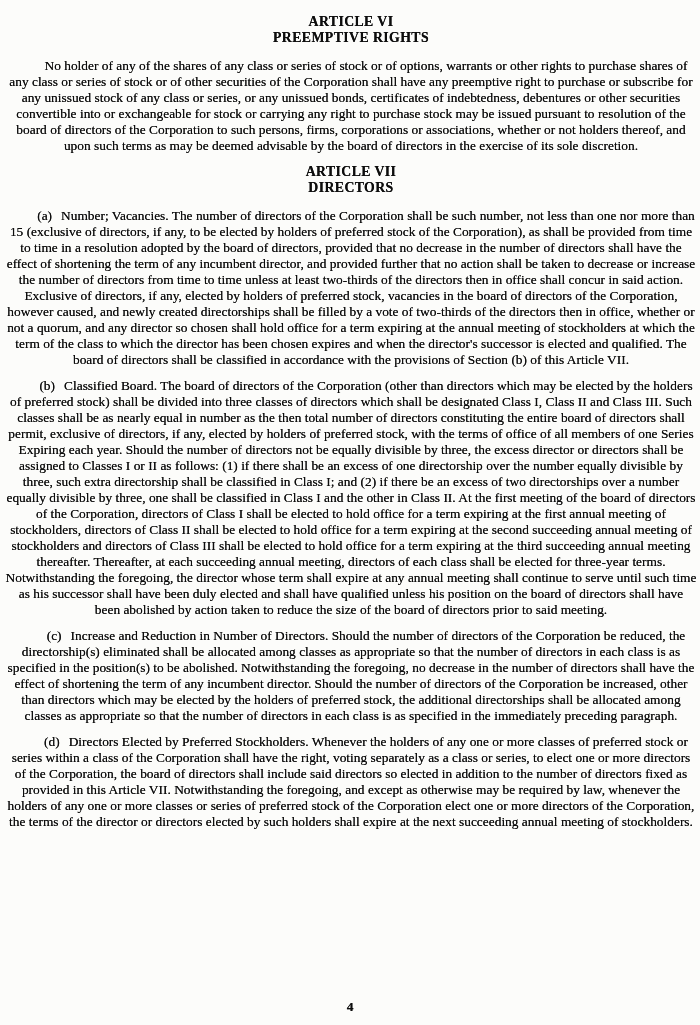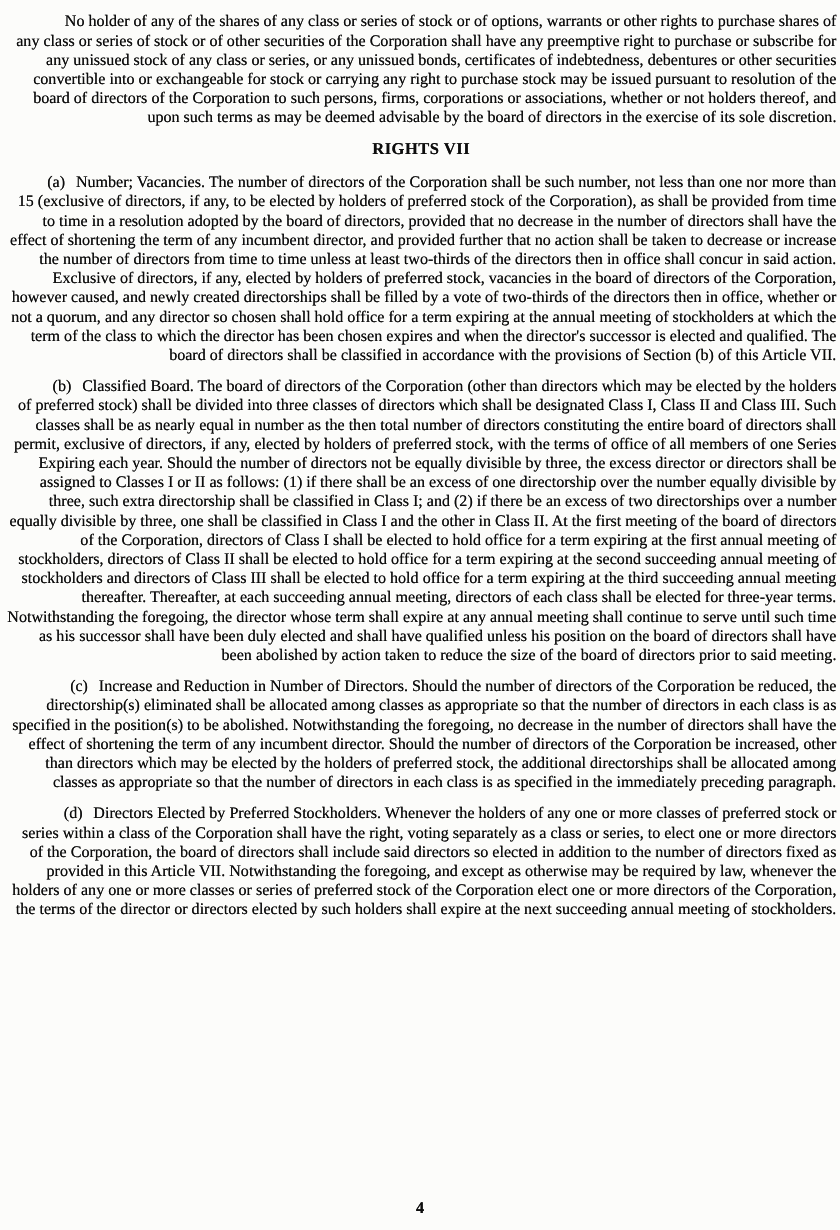--- a/index.html
+++ b/index.html
@@ -26,21 +26,21 @@
     text-align: center;
     font-weight: 700;
     font-size: 13.8px;
     line-height: 16px;
     letter-spacing: 0.4px;
     margin: 4px 0 12px 0;
   }
   .para {
     margin: 0 0 10px 0;
     text-indent: 30px;
-    text-align: right;
+    text-align: center;
   }
   .sec-label {
     margin-right: 9px;
   }
   .sec-heading {
   }
   .page-number {
     position: absolute;
     left: 0;
     right: 0;
@@ -48,25 +48,30 @@
     text-align: center;
     font-weight: 700;
     font-size: 13.5px;
   }
 </style>
 </head>
 <body>
 
 <div class="page">
 
+  <div class="article-head">
+    <div>ARTICLE VI</div>
+    <div>PREEMPTIVE RIGHTS</div>
+  </div>
 
   <p class="para"><span>No holder of any of the shares of any class or series of stock or of options, warrants or other rights to purchase shares of any class or series of stock or of other securities of the Corporation shall have any preemptive right to purchase or subscribe for any unissued stock of any class or series, or any unissued bonds, certificates of indebtedness, debentures or other securities convertible into or exchangeable for stock or carrying any right to purchase stock may be issued pursuant to resolution of the board of directors of the Corporation to such persons, firms, corporations or associations, whether or not holders thereof, and upon such terms as may be deemed advisable by the board of directors in the exercise of its sole discretion.</span></p>
 
   <div class="article-head">
-    <div>RIGHTS VII</div>
+    <div>ARTICLE VII</div>
+    <div>DIRECTORS</div>
   </div>
 
   <p class="para"><span class="sec-label">(a)</span><span class="sec-heading">Number; Vacancies</span><span>. The number of directors of the Corporation shall be such number, not less than one nor more than 15 (exclusive of directors, if any, to be elected by holders of preferred stock of the Corporation), as shall be provided from time to time in a resolution adopted by the board of directors, provided that no decrease in the number of directors shall have the effect of shortening the term of any incumbent director, and provided further that no action shall be taken to decrease or increase the number of directors from time to time unless at least two-thirds of the directors then in office shall concur in said action. Exclusive of directors, if any, elected by holders of preferred stock, vacancies in the board of directors of the Corporation, however caused, and newly created directorships shall be filled by a vote of two-thirds of the directors then in office, whether or not a quorum, and any director so chosen shall hold office for a term expiring at the annual meeting of stockholders at which the term of the class to which the director has been chosen expires and when the director's successor is elected and qualified. The board of directors shall be classified in accordance with the provisions of Section (b) of this Article VII.</span></p>
 
   <p class="para"><span class="sec-label">(b)</span><span class="sec-heading">Classified Board</span><span>. The board of directors of the Corporation (other than directors which may be elected by the holders of preferred stock) shall be divided into three classes of directors which shall be designated Class I, Class II and Class III. Such classes shall be as nearly equal in number as the then total number of directors constituting the entire board of directors shall permit, exclusive of directors, if any, elected by holders of preferred stock, with the terms of office of all members of one Series Expiring each year. Should the number of directors not be equally divisible by three, the excess director or directors shall be assigned to Classes I or II as follows: (1) if there shall be an excess of one directorship over the number equally divisible by three, such extra directorship shall be classified in Class I; and (2) if there be an excess of two directorships over a number equally divisible by three, one shall be classified in Class I and the other in Class II. At the first meeting of the board of directors of the Corporation, directors of Class I shall be elected to hold office for a term expiring at the first annual meeting of stockholders, directors of Class II shall be elected to hold office for a term expiring at the second succeeding annual meeting of stockholders and directors of Class III shall be elected to hold office for a term expiring at the third succeeding annual meeting thereafter. Thereafter, at each succeeding annual meeting, directors of each class shall be elected for three-year terms. Notwithstanding the foregoing, the director whose term shall expire at any annual meeting shall continue to serve until such time as his successor shall have been duly elected and shall have qualified unless his position on the board of directors shall have been abolished by action taken to reduce the size of the board of directors prior to said meeting.</span></p>
 
   <p class="para"><span class="sec-label">(c)</span><span class="sec-heading">Increase and Reduction in Number of Directors</span><span>. Should the number of directors of the Corporation be reduced, the directorship(s) eliminated shall be allocated among classes as appropriate so that the number of directors in each class is as specified in the position(s) to be abolished. Notwithstanding the foregoing, no decrease in the number of directors shall have the effect of shortening the term of any incumbent director. Should the number of directors of the Corporation be increased, other than directors which may be elected by the holders of preferred stock, the additional directorships shall be allocated among classes as appropriate so that the number of directors in each class is as specified in the immediately preceding paragraph.</span></p>
 
   <p class="para"><span class="sec-label">(d)</span><span class="sec-heading">Directors Elected by Preferred Stockholders</span><span>. Whenever the holders of any one or more classes of preferred stock or series within a class of the Corporation shall have the right, voting separately as a class or series, to elect one or more directors of the Corporation, the board of directors shall include said directors so elected in addition to the number of directors fixed as provided in this Article VII. Notwithstanding the foregoing, and except as otherwise may be required by law, whenever the holders of any one or more classes or series of preferred stock of the Corporation elect one or more directors of the Corporation, the terms of the director or directors elected by such holders shall expire at the next succeeding annual meeting of stockholders.</span></p>
 

